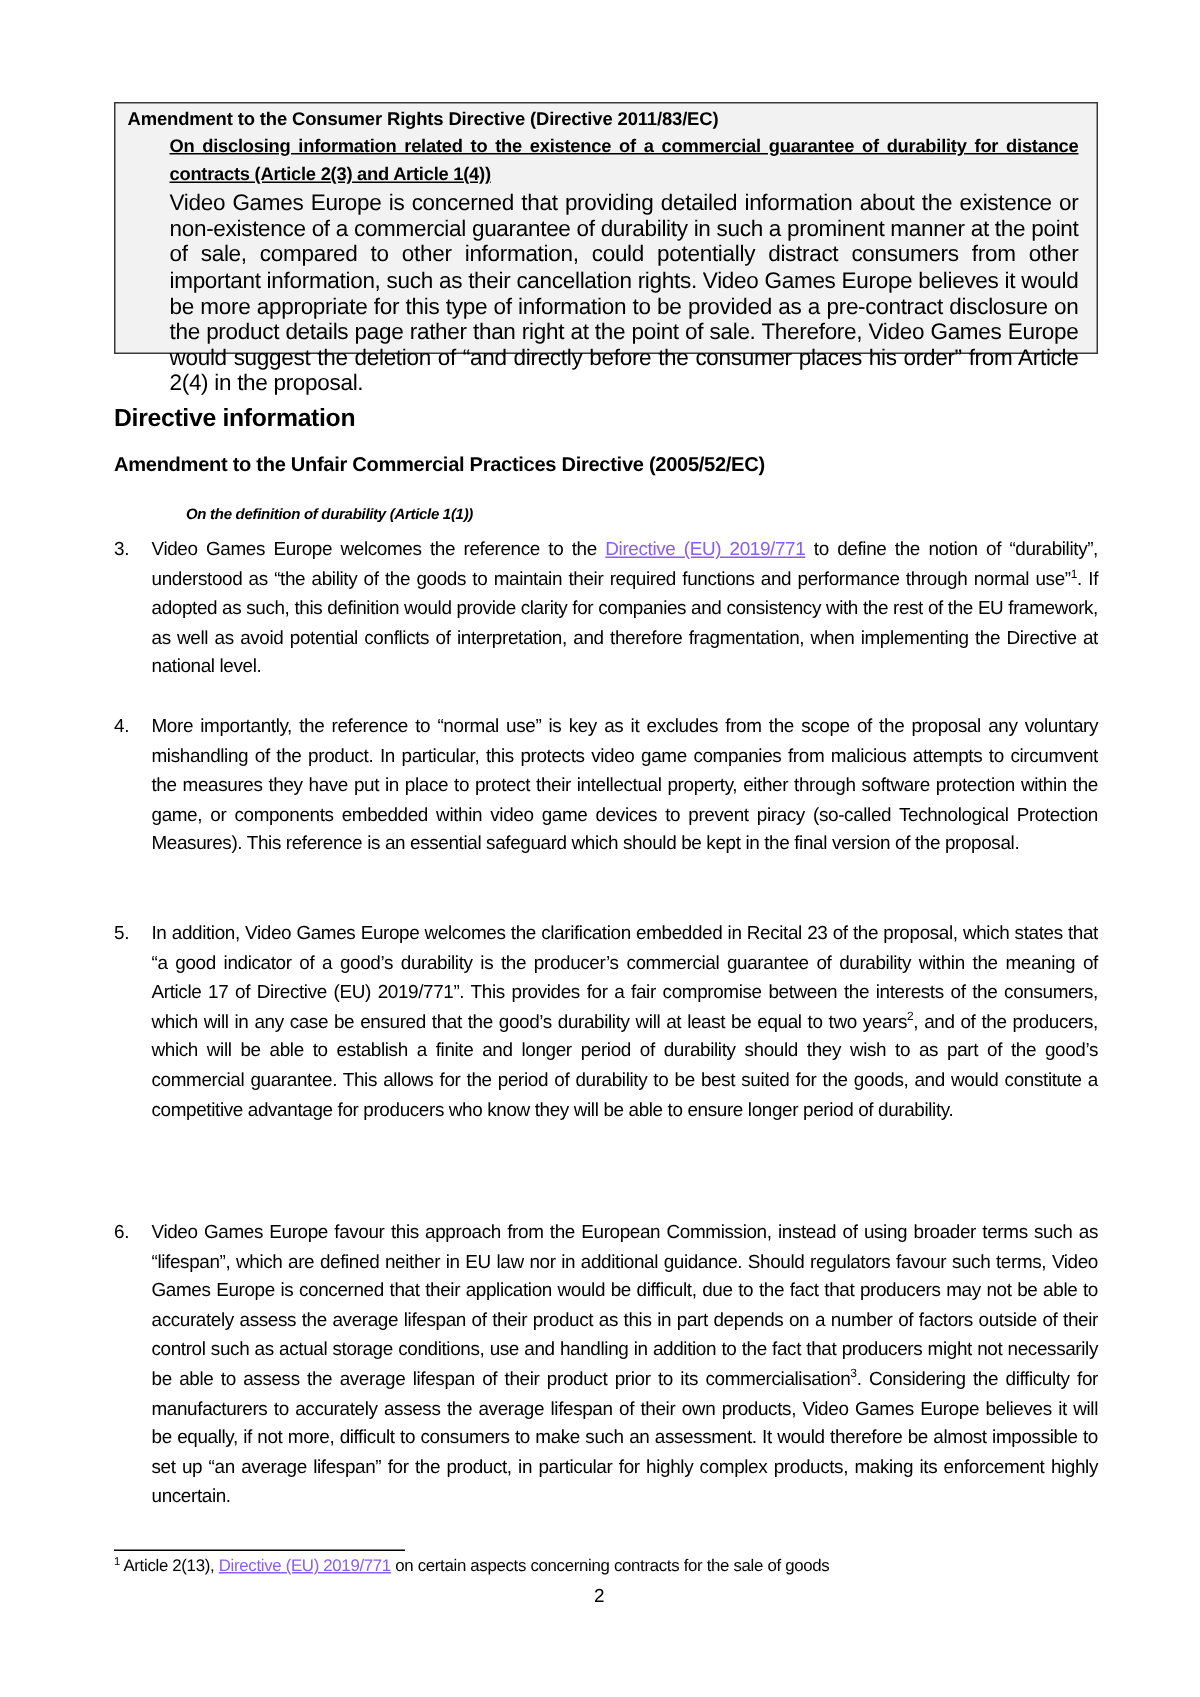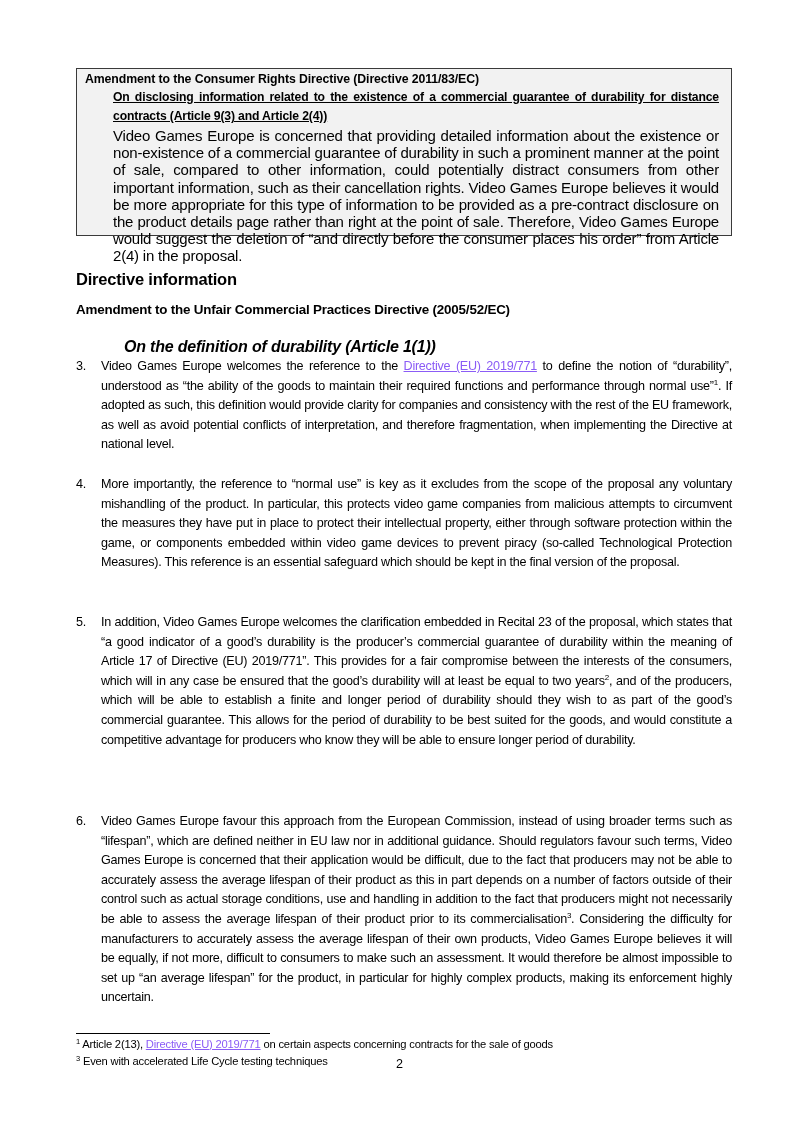--- a/index.html
+++ b/index.html
@@ -19,21 +19,21 @@
     margin-left: 28px; font-weight: bold; font-size: 12.2px; line-height: 19px;
     text-decoration: underline; text-align: justify; letter-spacing: -0.15px;
   }
   .box-body {
     margin-left: 28px; font-size: 15px; line-height: 17.2px; text-align: justify;
     letter-spacing: -0.2px; margin-top: 1px;
   }
 
   .h-bg { position: absolute; left: 76px; top: 258px; font-weight: bold; font-size: 16.5px; letter-spacing: -0.2px; }
   .h-ucp { position: absolute; left: 76px; top: 290px; font-weight: bold; font-size: 13.4px; letter-spacing: -0.2px; }
-  .h-def { position: absolute; left: 124px; top: 326px; font-weight: bold; font-style: italic; font-size: 16px; letter-spacing: -0.2px; }
+  .h-def { position: absolute; left: 124px; top: 326px; font-weight: bold; font-style: italic; font-size: 10px; letter-spacing: -0.2px; }
 
   .para { position: absolute; left: 76px; width: 656px; font-size: 12.6px; line-height: 19.6px; letter-spacing: -0.25px; }
   .para .num { position: absolute; left: 0; top: 0; }
   .para .txt { margin-left: 25px; text-align: justify; }
   .p3 { top: 345px; }
   .p4 { top: 463px; }
   .p5 { top: 601px; }
   .p6 { top: 800px; }
 
   a.link { color: #8b5cf6; text-decoration: underline; }
@@ -44,21 +44,21 @@
   .footnotes sup { font-size: 7.5px; vertical-align: 4px; }
   .page-num { position: absolute; left: 396px; top: 1045px; font-size: 12.6px; }
 </style>
 </head>
 <body>
 
 <div class="page">
 
   <div class="box">
     <div class="box-title">Amendment to the Consumer Rights Directive (Directive 2011/83/EC)</div>
-    <div class="box-sub">On disclosing information related to the existence of a commercial guarantee of durability for distance contracts (Article 9(3) and Article 2(4))</div>
+    <div class="box-sub">On disclosing information related to the existence of a commercial guarantee of durability for distance contracts (Article 2(3) and Article 1(4))</div>
     <div class="box-body">Video Games Europe is concerned that providing detailed information about the existence or non-existence of a commercial guarantee of durability in such a prominent manner at the point of sale, compared to other information, could potentially distract consumers from other important information, such as their cancellation rights. Video Games Europe believes it would be more appropriate for this type of information to be provided as a pre-contract disclosure on the product details page rather than right at the point of sale. Therefore, Video Games Europe would suggest the deletion of “and directly before the consumer places his order” from Article 2(4) in the proposal.</div>
   </div>
 
   <div class="h-bg">Directive information</div>
   <div class="h-ucp">Amendment to the Unfair Commercial Practices Directive (2005/52/EC)</div>
   <div class="h-def">On the definition of durability (Article 1(1))</div>
 
   <div class="para p3">
     <span class="num">3.</span>
     <div class="txt"><span>Video Games Europe welcomes the reference to the </span><a class="link" href="#">Directive (EU) 2019/771</a><span> to define the notion of “durability”, understood as “the ability of the goods to maintain their required functions and performance through normal use”</span><sup>1</sup><span>. If adopted as such, this definition would provide clarity for companies and consistency with the rest of the EU framework, as well as avoid potential conflicts of interpretation, and therefore fragmentation, when implementing the Directive at national level.</span></div>
@@ -75,17 +75,16 @@
   </div>
 
   <div class="para p6">
     <span class="num">6.</span>
     <div class="txt"><span>Video Games Europe favour this approach from the European Commission, instead of using broader terms such as “lifespan”, which are defined neither in EU law nor in additional guidance. Should regulators favour such terms, Video Games Europe is concerned that their application would be difficult, due to the fact that producers may not be able to accurately assess the average lifespan of their product as this in part depends on a number of factors outside of their control such as actual storage conditions, use and handling in addition to the fact that producers might not necessarily be able to assess the average lifespan of their product prior to its commercialisation</span><sup>3</sup><span>. Considering the difficulty for manufacturers to accurately assess the average lifespan of their own products, Video Games Europe believes it will be equally, if not more, difficult to consumers to make such an assessment. It would therefore be almost impossible to set up “an average lifespan” for the product, in particular for highly complex products, making its enforcement highly uncertain.</span></div>
   </div>
 
   <div class="fn-rule"></div>
   <div class="footnotes">
     <div><sup>1</sup><span> Article 2(13), </span><a class="link" href="#">Directive (EU) 2019/771</a><span> on certain aspects concerning contracts for the sale of goods</span></div>
-    <div><sup>3</sup><span> Even with accelerated Life Cycle testing techniques</span></div>
   </div>
 
   <div class="page-num">2</div>
 </div>
 
 </body></html>

